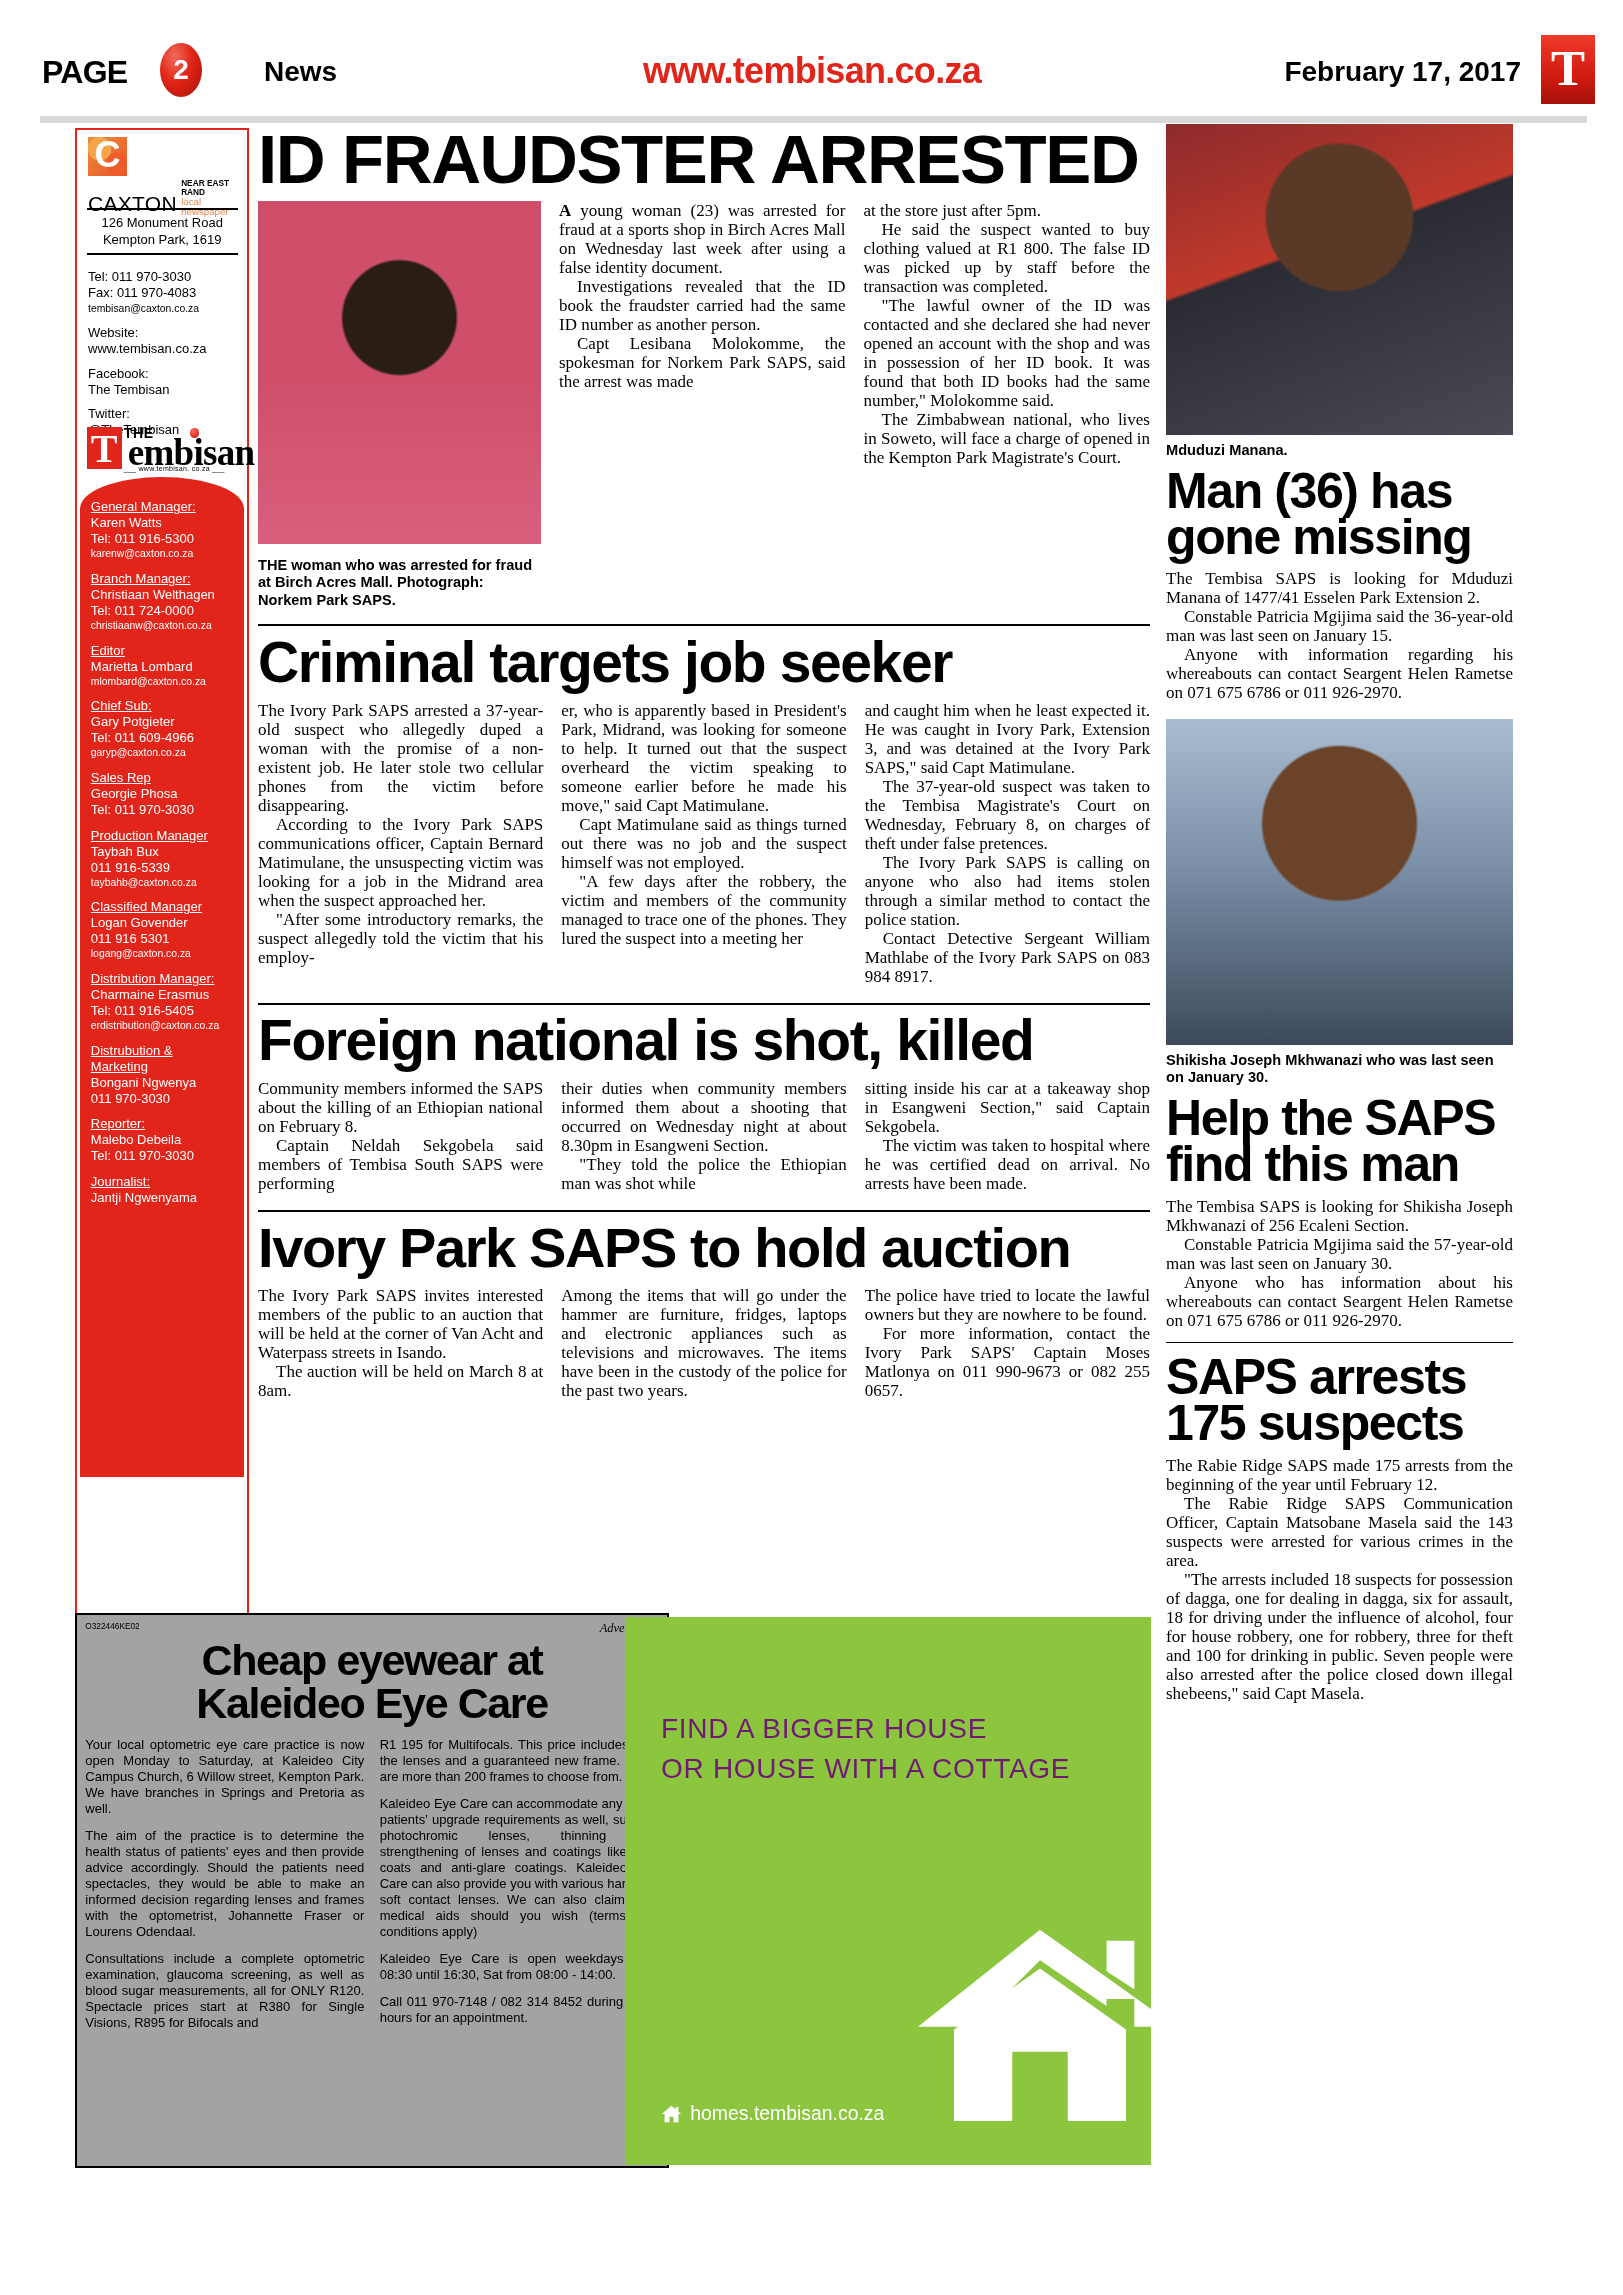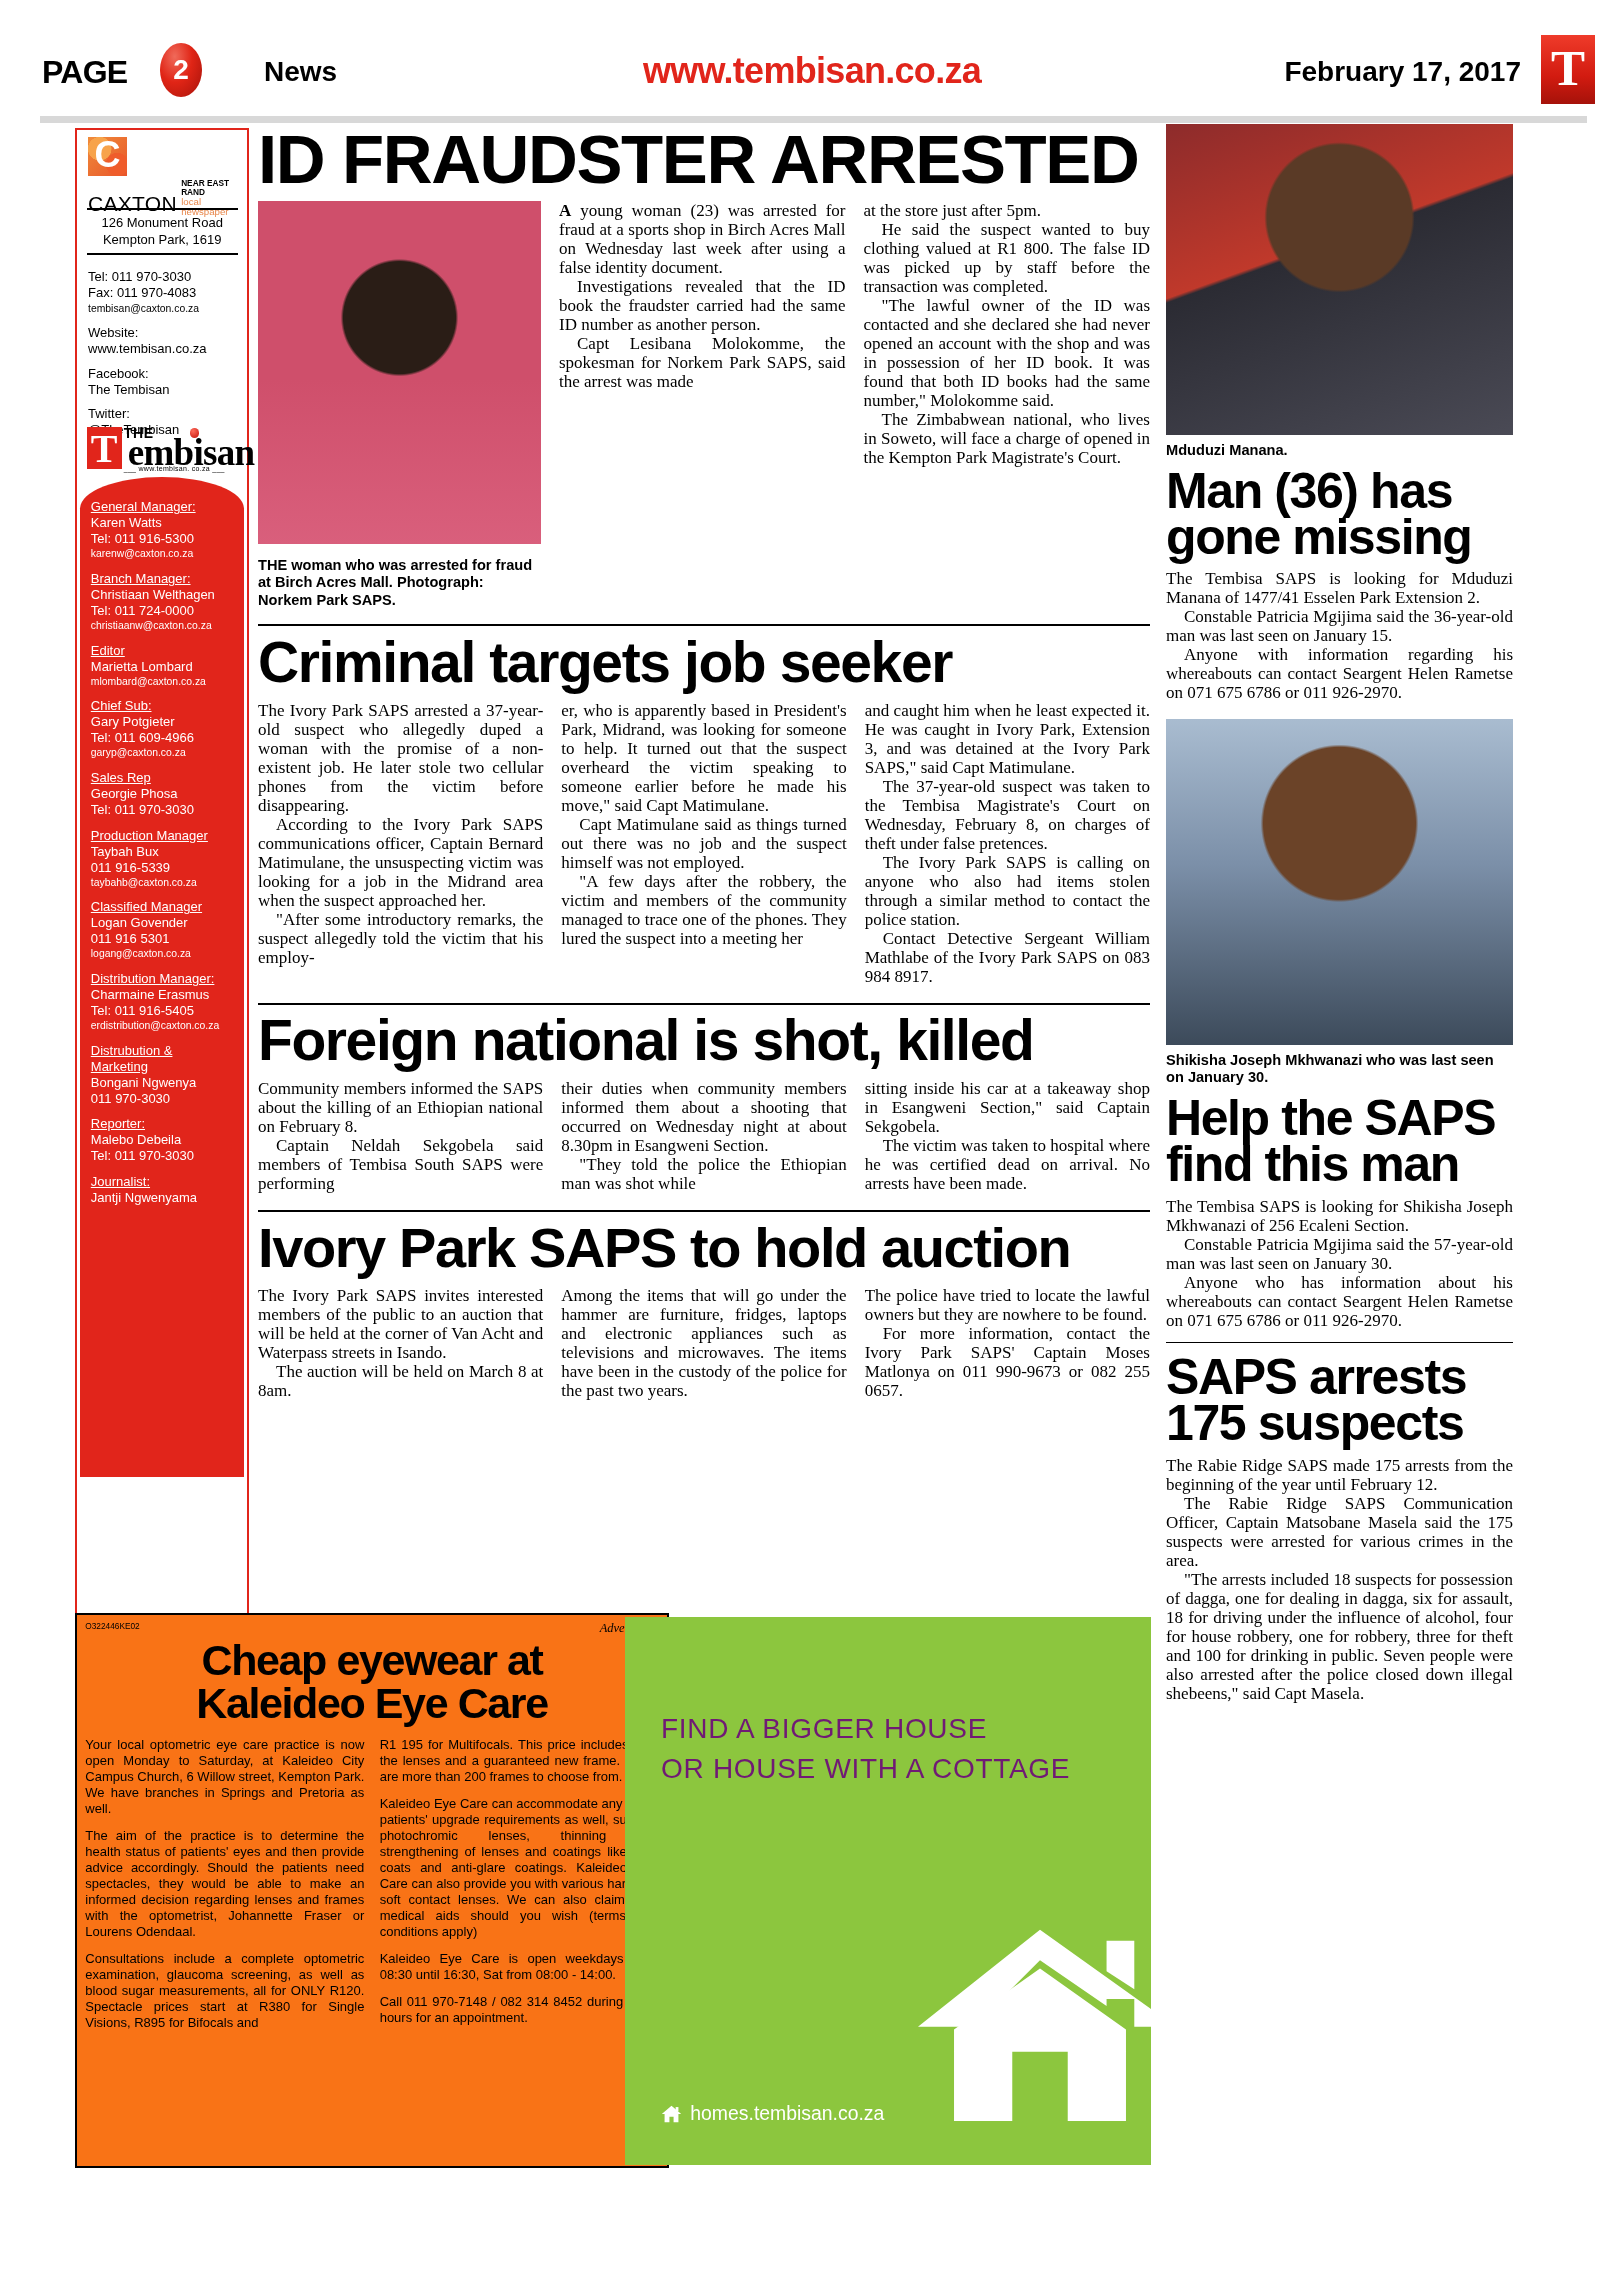--- a/index.html
+++ b/index.html
@@ -181,21 +181,21 @@
       linear-gradient(180deg,#a9bcd0 0%, #7b8fa8 45%, #3c4a5a 100%);
   }
   .capt{
     font-family:"Liberation Sans", sans-serif;
     font-weight:bold; font-size:14.6px; line-height:17.4px;
   }
 
   
   .ad-eye{
     position:absolute; left:75px; top:1613px; width:594px; height:555px;
-    border:2.8px solid #000; background:#f97316; padding:5.6px 8.3px;
+    border:2.8px solid #000; background:#a3a3a3; padding:5.6px 8.3px;
   }
   .ad-code{ font-size:8.3px; }
   .ad-adv{ position:absolute; right:9.7px; top:5.6px; font-family:"Liberation Serif", serif;
            font-style:italic; font-size:12.5px;text-align:center; }
   .ad-eye h2{
     font-family:"Liberation Sans", sans-serif; font-weight:bold;
     font-size:43px; line-height:1.0; letter-spacing:-1.4px;
     text-align:center; margin-top:8.3px;
   }
   .ad-eye .adcols{ display:flex; gap:15.3px; margin-top:12.5px; }
@@ -473,21 +473,21 @@
     <div class="bodytext" style="margin-top:9.7px;">
       <p>The Tembisa SAPS is looking for Shikisha Joseph Mkhwanazi of 256 Ecaleni Section.</p>
       <p>Constable Patricia Mgijima said the 57-year-old man was last seen on January 30.</p>
       <p>Anyone who has information about his whereabouts can contact Seargent Helen Rametse on 071 675 6786 or 011 926-2970.</p>
     </div>
 
     <div class="hr-thin" style="margin-top:12.5px;"></div>
     <h1 class="hl" style="font-size:50px;margin-top:11px;">SAPS arrests 175 suspects</h1>
     <div class="bodytext" style="margin-top:9.7px;">
       <p>The Rabie Ridge SAPS made 175 arrests from the beginning of the year until February 12.</p>
-      <p>The Rabie Ridge SAPS Communication Officer, Captain Matsobane Masela said the 175 suspects were arrested for various crimes in the area.</p>
+      <p>The Rabie Ridge SAPS Communication Officer, Captain Matsobane Masela said the 143 suspects were arrested for various crimes in the area.</p>
       <p>"The arrests included 18 suspects for possession of dagga, one for dealing in dagga, six for assault, 18 for driving under the influence of alcohol, four for house robbery, one for robbery, three for theft and 100 for drinking in public. Seven people were also arrested after the police closed down illegal shebeens," said Capt Masela.</p>
     </div>
   </div>
 </div>
 
 <div class="ad-eye">
   <div class="ad-code">O322446KE02</div>
   <div class="ad-adv">Advertorial</div>
   <h2>
     <span style="display:block">Cheap eyewear at</span>

